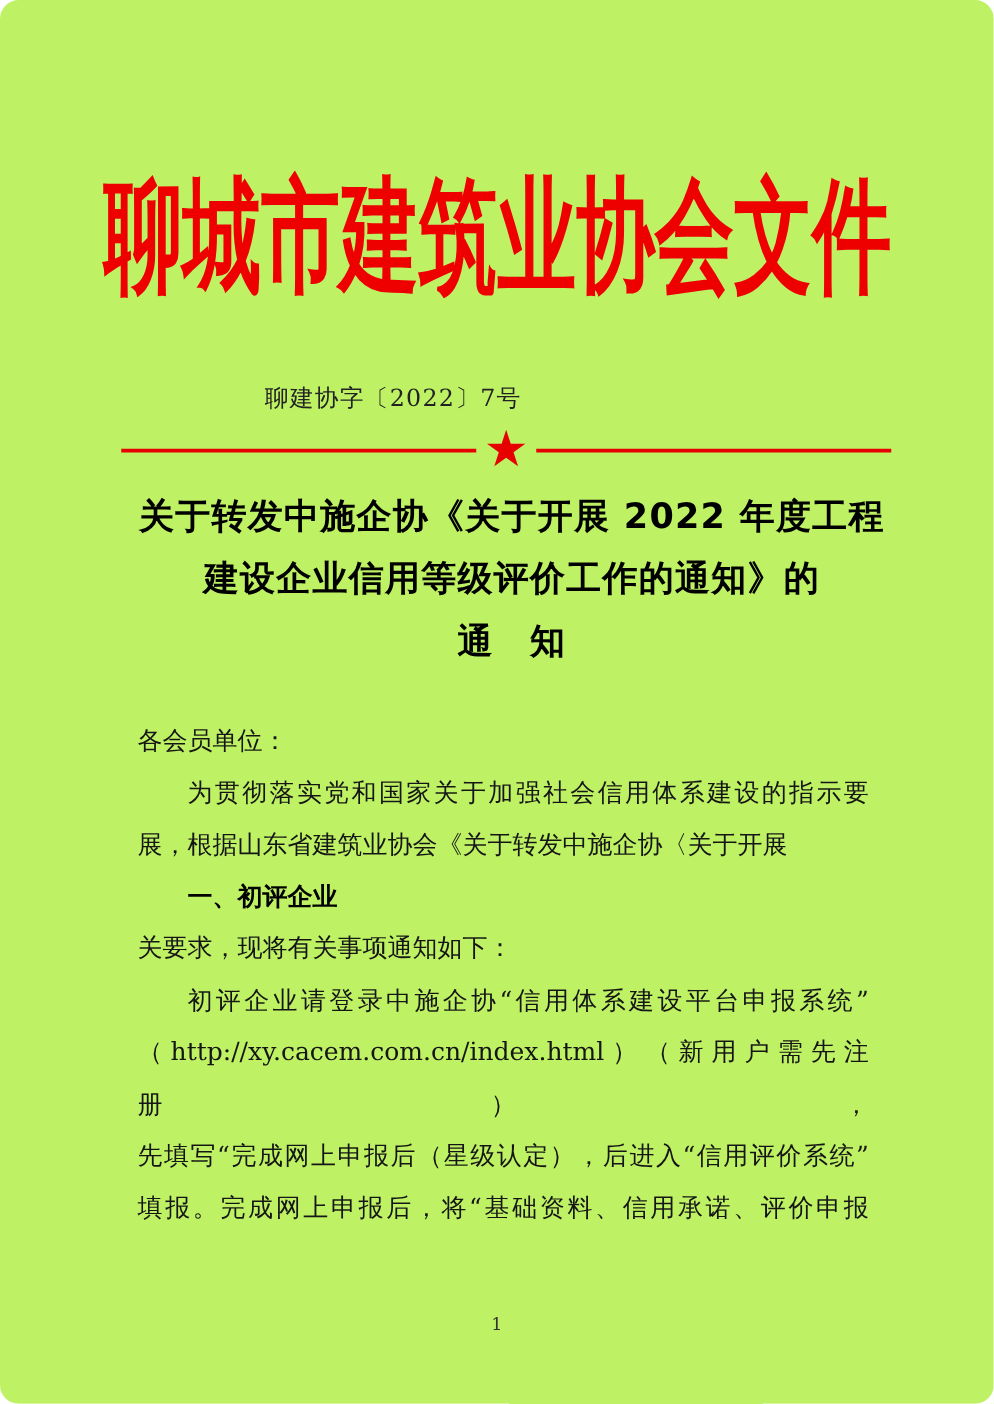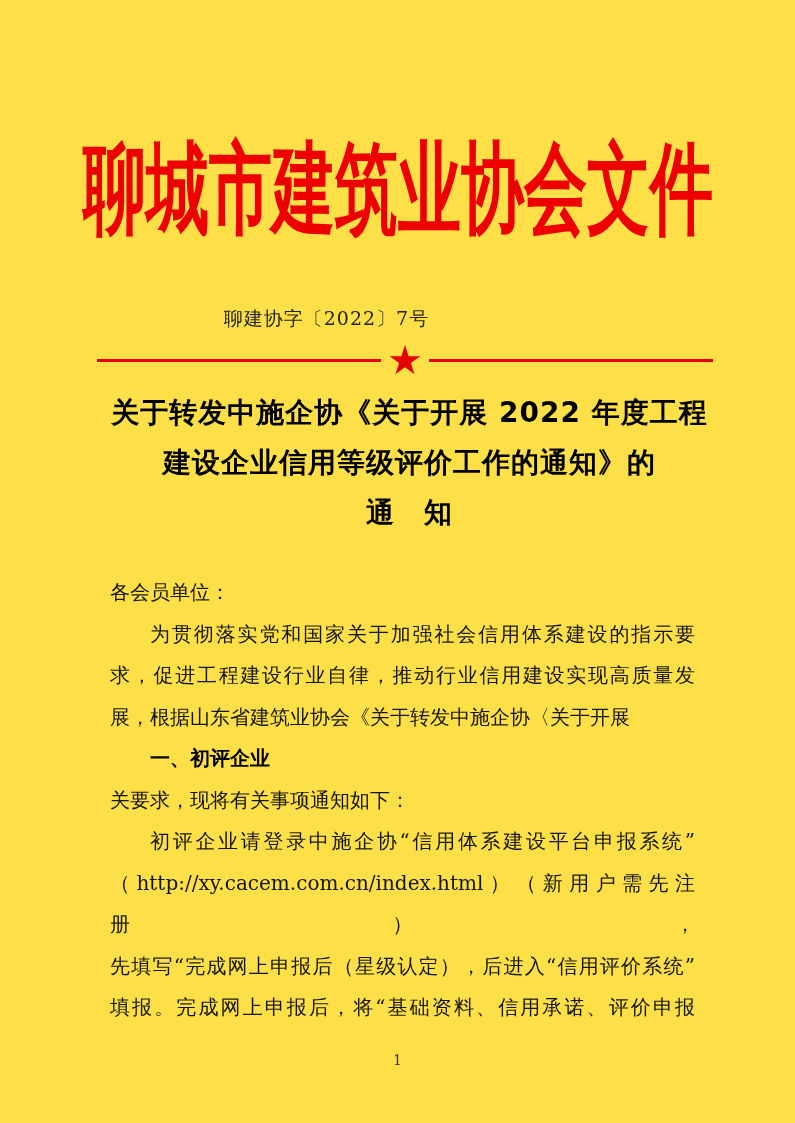--- a/index.html
+++ b/index.html
@@ -1,43 +1,44 @@
 <!DOCTYPE html>
 <html><head>
 <meta charset="utf-8">
 <style>
   html,body{margin:0;padding:0;background:#ffffff;}
   .page{
     position:relative;
     width:795px;height:1123px;
-    background:#fde047;
+    background:#bef264;
     overflow:hidden;
     font-family:"DejaVu Serif","Liberation Serif",serif;
     color:#111;
+    border-radius:15px;
   }
   
   .banner{
     position:absolute;top:134px;left:0;width:795px;height:108px;
     display:flex;align-items:center;justify-content:center;
   }
   .banner-text{
     font-family:"DejaVu Serif","Liberation Serif",serif;
     font-weight:bold;
     font-size:100px;
     line-height:1.05;
     color:#ee0000;
     white-space:nowrap;
     display:inline-block;
     transform:scaleX(0.63);
     transform-origin:center center;
     letter-spacing:0;
   }
   
   .doc-number{
-    position:absolute;top:306px;left:12px;width:629px;
+    position:absolute;top:306px;left:0;width:629px;
     text-align:center;
     font-size:19px;
     letter-spacing:1px;
     color:#222;
   }
   
   .divider{
     position:absolute;top:341px;left:97px;width:616px;height:38px;
     display:flex;align-items:center;
   }
@@ -103,21 +104,20 @@
 
   <div class="doc-title">
     <div>关于转发中施企协《关于开展 2022 年度工程</div>
     <div>建设企业信用等级评价工作的通知》的</div>
     <div>通　知</div>
   </div>
 
   <div class="body-text">
     <div class="body-line">各会员单位：</div>
     <div class="body-line indent fill">为贯彻落实党和国家关于加强社会信用体系建设的指示要</div>
-    <div class="body-line fill">求，促进工程建设行业自律，推动行业信用建设实现高质量发</div>
     <div class="body-line">展，根据山东省建筑业协会《关于转发中施企协〈关于开展</div>
     <div class="body-line indent bold">一、初评企业</div>
     <div class="body-line">关要求，现将有关事项通知如下：</div>
     <div class="body-line indent fill">初评企业请登录中施企协“信用体系建设平台申报系统”</div>
     <div class="body-line fill">（http://xy.cacem.com.cn/index.html）（新用户需先注册），</div>
     <div class="body-line fill">先填写“完成网上申报后（星级认定），后进入“信用评价系统”</div>
     <div class="body-line fill">填报。完成网上申报后，将“基础资料、信用承诺、评价申报</div>
   </div>
 
   <div class="page-number">1</div>

